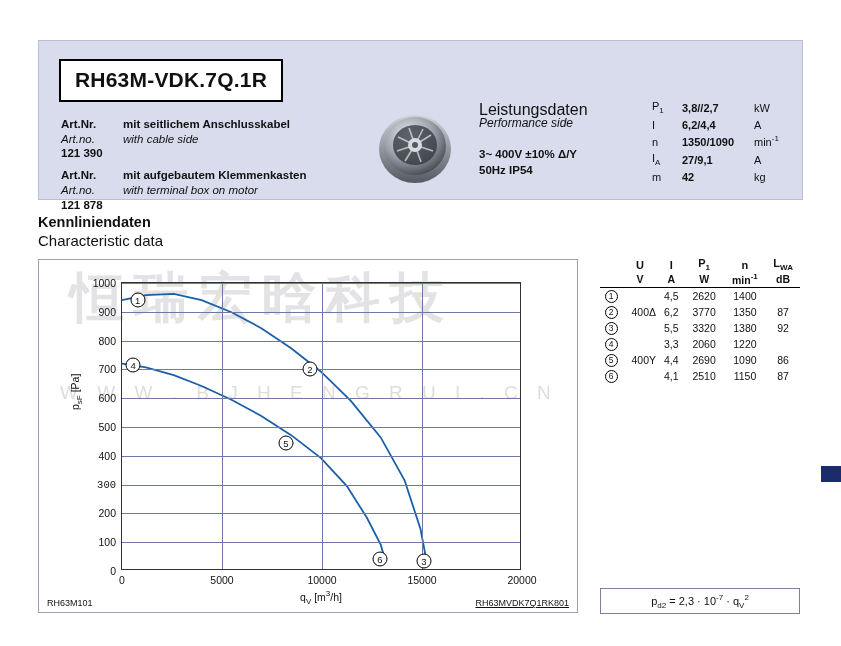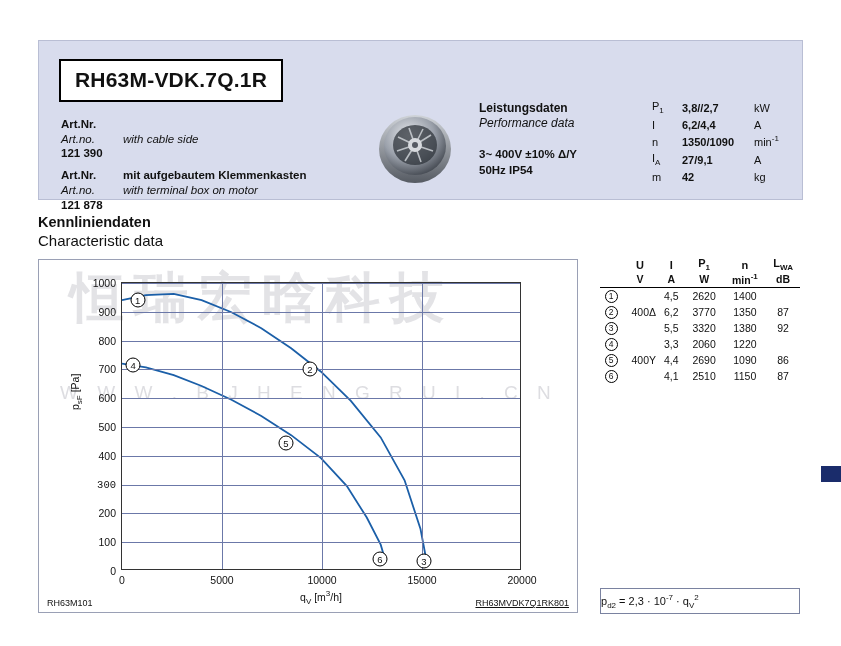--- a/index.html
+++ b/index.html
@@ -39,21 +39,21 @@
   .art-num { font-weight: bold; font-size: 11.5px; }
   .art-gap { height: 7px; }
 
   
   .fan-img {
     position: absolute; left: 330px; top: 58px;
     width: 92px; height: 92px;
   }
 
   
-  .perf-title { position: absolute; left: 440px; top: 60px; font-size: 12px; font-weight: bold; text-align: center; }
+  .perf-title { position: absolute; left: 440px; top: 60px; font-size: 16px; font-weight: normal; text-align: center; }
   .perf-title-it { position: absolute; left: 440px; top: 75px; font-size: 12px; font-style: italic; }
   .perf-volt { position: absolute; left: 440px; top: 106px; font-size: 11.5px; font-weight: bold; line-height: 1.35; }
   .perf-conn { position: absolute; left: 440px; top: 152px; font-size: 11.5px; line-height: 1.3; }
   .perf-conn .ital { font-style: italic; }
 
   .perf-table { position: absolute; left: 613px; top: 58px; font-size: 11px; }
   .perf-table table { border-collapse: collapse; }
   .perf-table td { padding: 0 0 1.5px 0; font-size: 11px; line-height: 1.32; }
   .perf-table td.sym { width: 30px; font-weight: normal; }
   .perf-table td.val { width: 72px; font-weight: bold; text-align: left; }
@@ -129,38 +129,39 @@
     border:1px solid #000; font-size: 8.5px; line-height: 11px; text-align:center;
   }
   .tbl-top-line { border-top: 1px solid #000; }
 
   
   .formula-box {
     position: absolute; left: 600px; top: 588px;
     width: 200px; height: 26px;
     border: 1px solid #7a82a0;
     font-size: 11px;
-    display: flex; align-items: center; justify-content: flex-start;
+    display: flex; align-items: center; justify-content: center;
   }
 
   
   .edge-marker { position: absolute; right: 0; top: 466px; width: 20px; height: 16px; background: #1a2c6b; }
 </style>
 </head>
 <body>
 
 <div class="header-panel">
 
   <div class="model-box">
     <div class="model-text">RH63M-VDK.7Q.1R</div>
   </div>
 
   <div class="art-block">
     <div class="art-row">
       <div class="lbl bold">Art.Nr.</div>
+      <div class="bold">mit seitlichem Anschlusskabel</div>
     </div>
     <div class="art-row">
       <div class="lbl ital">Art.no.</div>
       <div class="ital">with cable side</div>
     </div>
     <div class="art-num">121 390</div>
     <div class="art-gap"></div>
     <div class="art-row">
       <div class="lbl bold">Art.Nr.</div>
       <div class="bold">mit aufgebautem Klemmenkasten</div>
@@ -195,21 +196,21 @@
       <line x1="46" y1="46" x2="28" y2="52"></line>
       <line x1="46" y1="46" x2="29" y2="38"></line>
       <line x1="46" y1="46" x2="40" y2="29"></line>
       <line x1="46" y1="46" x2="54" y2="30"></line>
     </g>
     <circle cx="46" cy="46" r="7" fill="#d7dade"></circle>
     <circle cx="46" cy="46" r="3" fill="#555a62"></circle>
   </svg>
 
   <div class="perf-title">Leistungsdaten</div>
-  <div class="perf-title-it">Performance data</div>
+  <div class="perf-title-it">Performance side</div>
   <div class="perf-volt">
     <div>3~ 400V ±10%  Δ/Y</div>
     <div>50Hz   IP54</div>
   </div>
 
   <div class="perf-table">
     <table>
       <tbody>
         <tr>
           <td class="sym">P<sub>1</sub></td>

